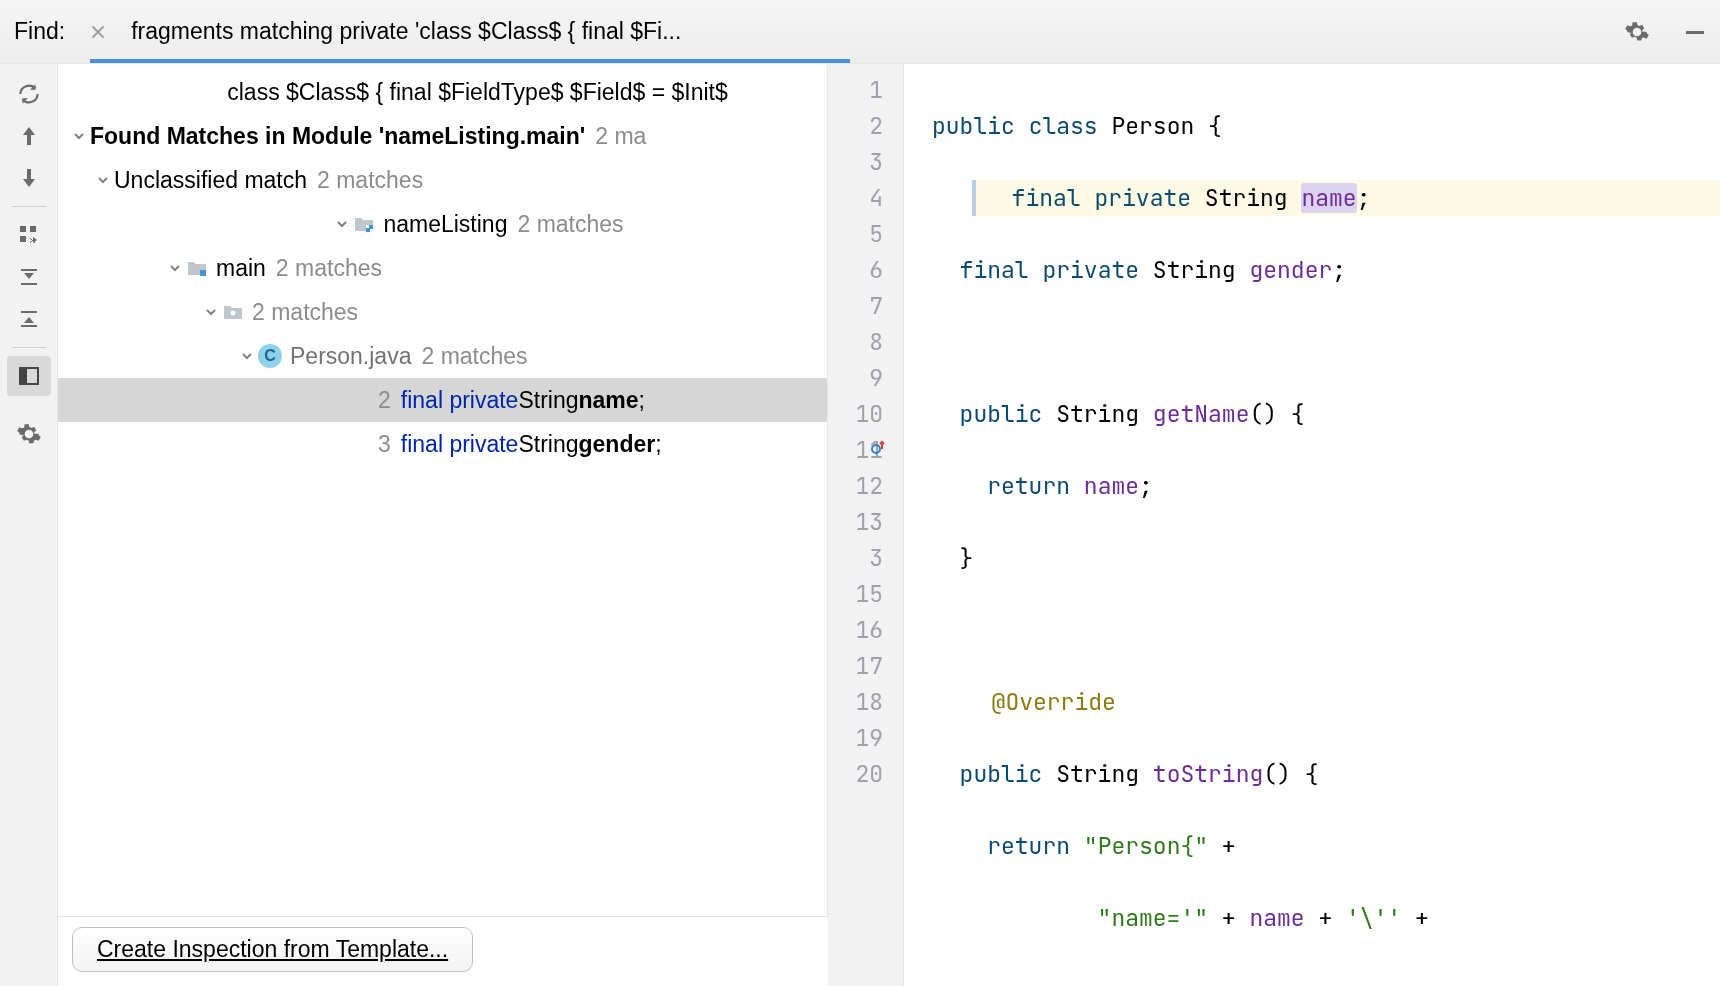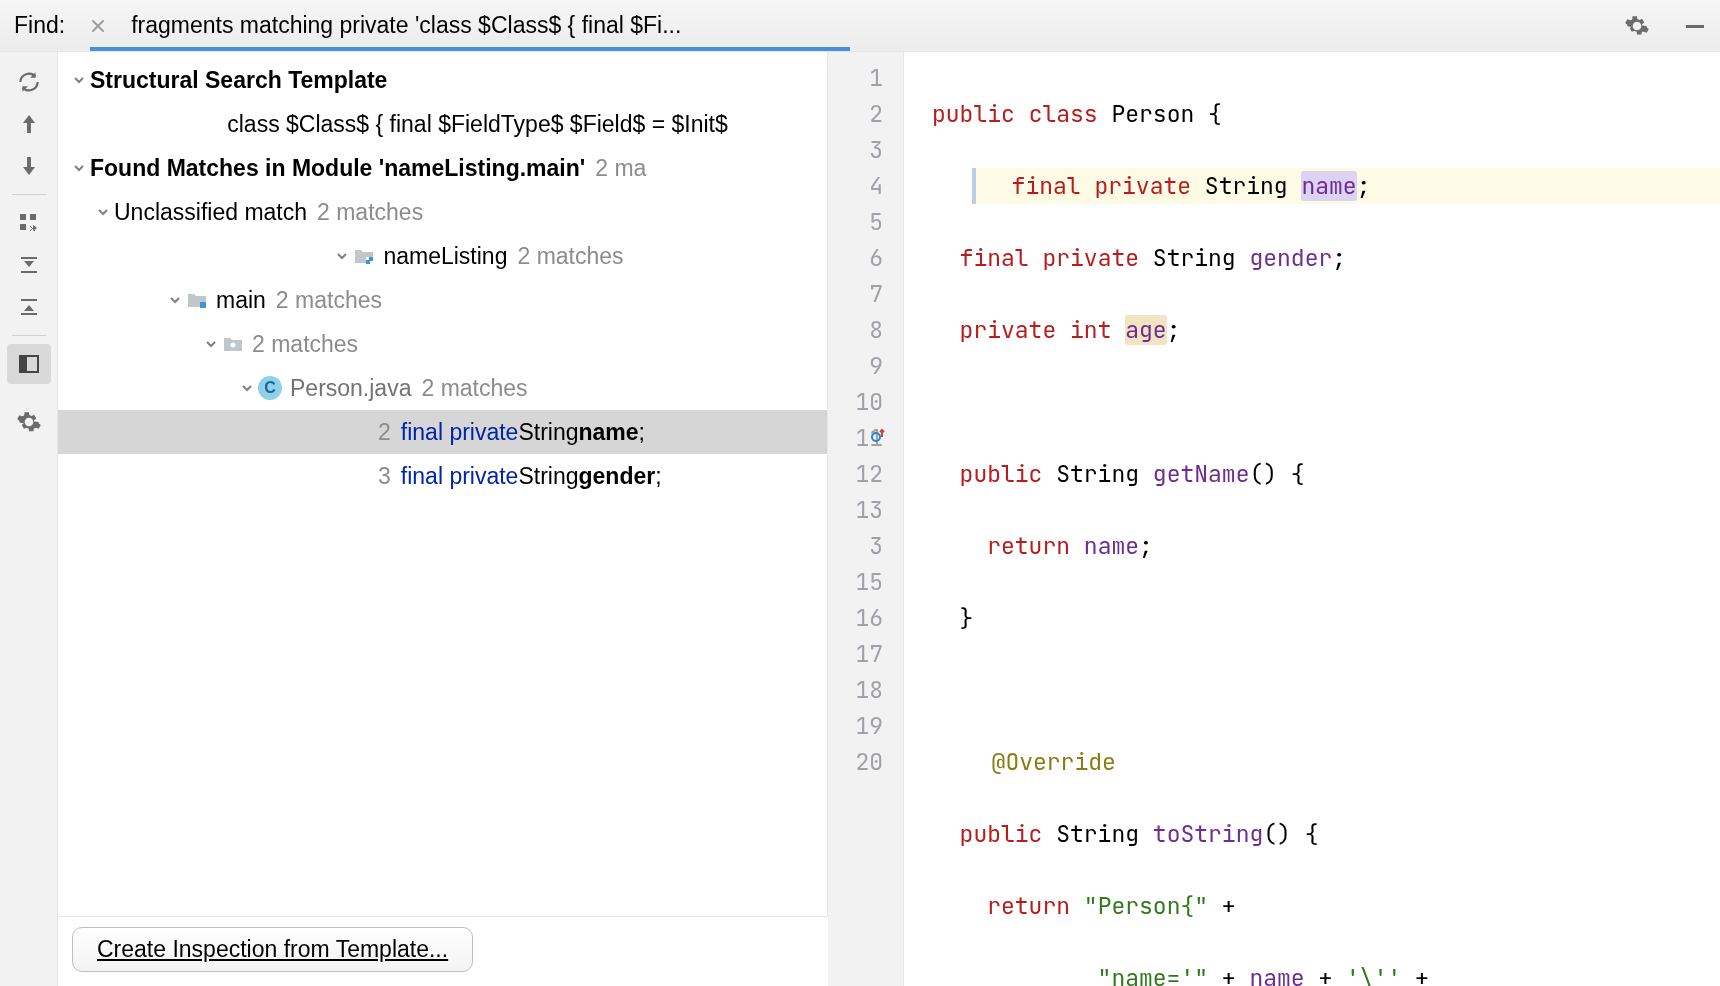--- a/index.html
+++ b/index.html
@@ -1,20 +1,20 @@
 <!DOCTYPE html>
 <html><head>
 <meta charset="utf-8">
 <style>
   * { box-sizing: border-box; margin: 0; padding: 0; }
   html, body { height: 100%; font-family: -apple-system, "Segoe UI", Arial, sans-serif; font-size: 23px; color: #000; background: #fff; overflow: hidden; }
   .root { display: flex; flex-direction: column; height: 100%; }
 
   
-  .findbar { display: flex; align-items: center; height: 52px; border-bottom: 1px solid #e6e6e6; background: #eeeeee; background: linear-gradient(#f6f6f6,#ececec); padding: 0 14px 0 14px; gap: 22px; position: relative; }
+  .findbar { display: flex; align-items: center; height: 64px; border-bottom: 1px solid #e6e6e6; background: #eeeeee; background: linear-gradient(#f6f6f6,#ececec); padding: 0 14px 0 14px; gap: 22px; position: relative; }
   .findbar .find-label { font-weight: 400; color: #000; }
   .findbar .close-x { color: #8a8a8a; cursor: pointer; padding: 0 4px; }
   .findbar .find-text { flex: 1; white-space: nowrap; overflow: hidden; }
   .findbar .find-underline { position: absolute; left: 90px; right: 870px; bottom: 0; height: 4px; background: #4a90d9; }
   .findbar .gear, .findbar .min { color: #6b6b6b; cursor: pointer; margin-left: 12px; }
   .findbar .svgicon { display: block; }
 
   
   .main { flex: 1; display: grid; grid-template-columns: 58px 1fr; min-height: 0; }
 
@@ -55,21 +55,21 @@
 
   
   .editor { display: grid; grid-template-columns: 76px 1fr; font-family: "JetBrains Mono", Menlo, Consolas, monospace; font-size: 23px; line-height: 36px; min-height: 0; overflow: hidden; }
   .gutter { background: #f2f2f2; text-align: right; color: #a0a0a8; padding: 8px 20px 8px 8px; border-right: 1px solid #e6e6e6; position: relative; }
   .gutter .gline { height: 36px; position: relative; }
   .gutter .ovicon { position: absolute; right: -2px; top: 8px; width: 14px; height: 14px; }
   .code { padding: 8px 0 8px 20px; overflow: hidden; white-space: pre; }
   .code .cline { height: 36px; padding-left: 8px; }
   .code .hl-line { background: #fdfbe6; margin-left: 48px; }
   .sel-border { border-left: 4px solid #b9cfe8; margin-left:-4px; }
-  .tok-kw { color: #b91c1c; }
+  .tok-kw { color: #0c4a6e; }
   .tok-str { color: #317a1c; }
   .tok-ann { color: #8c7a12; padding-left: 32px; }
   .tok-id { color: #6d2d94; }
   .tok-hi1 { background: #dcd2f1; border-radius: 3px; }
   .tok-hi2 { background: #f2e4c2; border-radius: 3px; }
 
 </style>
 </head>
 <body>
 
@@ -152,28 +152,20 @@
             <path fill="#6b6b6b" d="M12 8a4 4 0 1 0 0 8 4 4 0 0 0 0-8zm9 4a7 7 0 0 1-.1 1.2l2 1.6-2 3.4-2.4-1a7 7 0 0 1-2 .9l-.4 2.5h-4l-.4-2.5a7 7 0 0 1-2-.9l-2.4 1-2-3.4 2-1.6A7 7 0 0 1 3 12a7 7 0 0 1 .1-1.2l-2-1.6 2-3.4 2.4 1a7 7 0 0 1 2-.9L7.9 3h4l.4 2.5a7 7 0 0 1 2 .9l2.4-1 2 3.4-2 1.6c.1.4.1.8.1 1.2z"></path>
           </svg>
       </div>
     </div>
 
     <div class="split">
 
       <div class="tree-wrap">
         <div class="tree">
 
-          <div class="tree-row">
-            <span class="caret">
-                <svg width="14" height="14" viewBox="0 0 14 14">
-                  <path d="M3 5l4 4 4-4" stroke="#808080" stroke-width="2" fill="none"></path>
-                </svg>
-              </span>
-            <span class="bold">Structural Search Template</span>
-          </div>
 
           <div class="tree-row ind2">
             <span>class $Class$ {    final $FieldType$ $Field$ = $Init$</span>
           </div>
 
           <div class="tree-row">
             <span class="caret">
                 <svg width="14" height="14" viewBox="0 0 14 14">
                   <path d="M3 5l4 4 4-4" stroke="#808080" stroke-width="2" fill="none"></path>
                 </svg>
@@ -299,21 +291,20 @@
           <div class="gline">16</div>
           <div class="gline">17</div>
           <div class="gline">18</div>
           <div class="gline">19</div>
           <div class="gline">20</div>
         </div>
         <div class="code">
 <div class="cline"><span class="tok-kw">public</span><span> </span><span class="tok-kw">class</span><span> Person {</span></div>
 <div class="cline hl-line sel-border"><span>  </span><span class="tok-kw">final</span><span> </span><span class="tok-kw">private</span><span> String </span><span class="tok-id tok-hi1">name</span><span>;</span></div>
 <div class="cline"><span>  </span><span class="tok-kw">final</span><span> </span><span class="tok-kw">private</span><span> String </span><span class="tok-id">gender</span><span>;</span></div>
-<div class="cline"><span>  </span><span class="tok-kw">private</span><span> </span><span class="tok-kw">int</span><span> </span><span class="tok-id tok-hi2">age</span><span>;</span></div>
 <div class="cline"></div>
 <div class="cline"><span>  </span><span class="tok-kw">public</span><span> String </span><span class="tok-id">getName</span><span>() {</span></div>
 <div class="cline"><span>    </span><span class="tok-kw">return</span><span> </span><span class="tok-id">name</span><span>;</span></div>
 <div class="cline">  }</div>
 <div class="cline"></div>
 <div class="cline"><span>  </span><span class="tok-ann">@Override</span></div>
 <div class="cline"><span>  </span><span class="tok-kw">public</span><span> String </span><span class="tok-id">toString</span><span>() {</span></div>
 <div class="cline"><span>    </span><span class="tok-kw">return</span><span> </span><span class="tok-str">"Person{"</span><span> +</span></div>
 <div class="cline"><span>            </span><span class="tok-str">"name='"</span><span> + </span><span class="tok-id">name</span><span> + </span><span class="tok-str">'\''</span><span> +</span></div>
 

